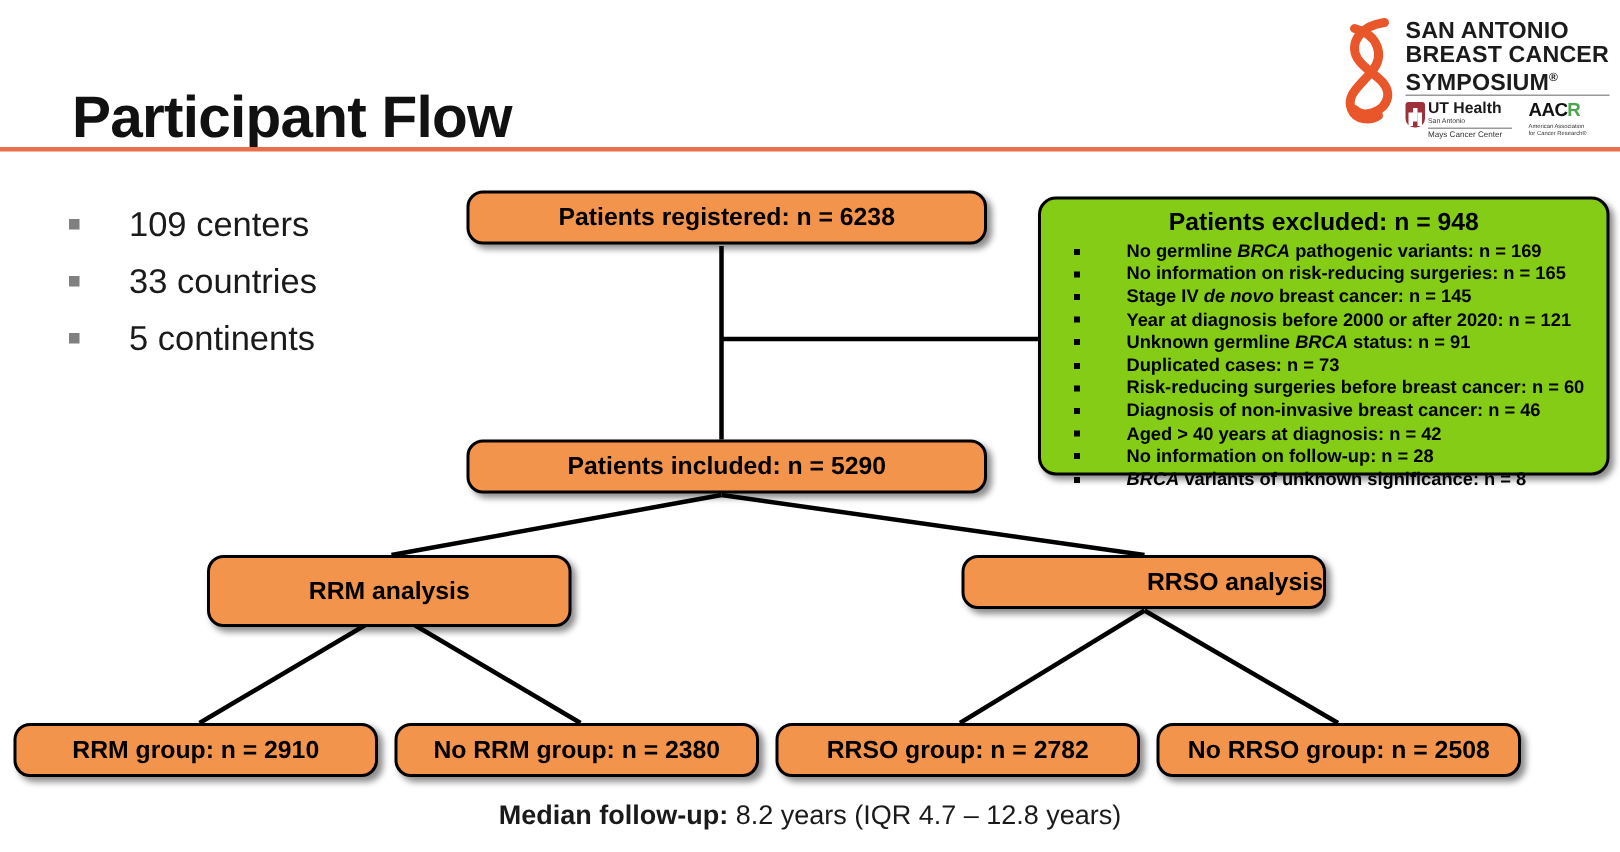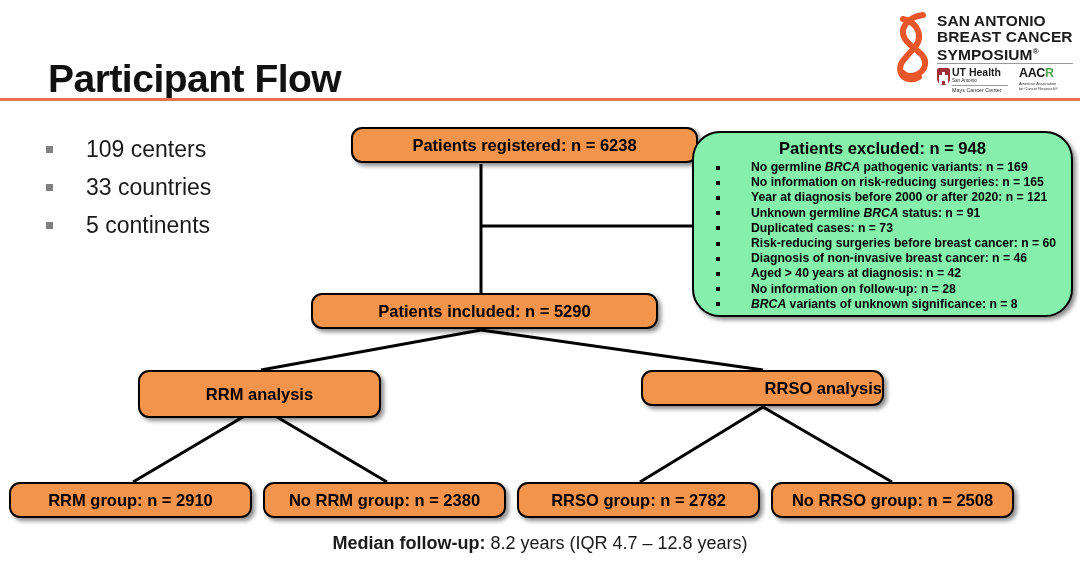--- a/index.html
+++ b/index.html
@@ -180,39 +180,39 @@
     box-shadow: 3px 3px 4px rgba(0,0,0,0.45);
     display: flex;
     align-items: center;
     justify-content: center;
     color: #000000;
     font-weight: bold;
     text-align: center;
   }
   .node-label { white-space: nowrap; }
 
-  #node-registered { left: 311px; top: 127px; width: 347px; height: 36px; font-size: 16.5px; margin-left: 40px; }
+  #node-registered { left: 311px; top: 127px; width: 347px; height: 36px; font-size: 16.5px; }
   #node-included   { left: 311px; top: 293px; width: 347px; height: 36px; font-size: 16.5px; }
   #node-rrm        { left: 138px; top: 370px; width: 243px; height: 48px; font-size: 16.5px; }
   #node-rrso       { left: 641px; top: 370px; width: 243px; height: 36px; font-size: 16.5px; justify-content: flex-end; }
   #node-rrm-group      { left: 9px;   top: 482px; width: 243px; height: 36px; font-size: 16.5px; }
   #node-no-rrm-group   { left: 263px; top: 482px; width: 243px; height: 36px; font-size: 16.5px; }
   #node-rrso-group     { left: 517px; top: 482px; width: 243px; height: 36px; font-size: 16.5px; }
   #node-no-rrso-group  { left: 771px; top: 482px; width: 243px; height: 36px; font-size: 16.5px; }
 
   
   #node-excluded {
     position: absolute;
     left: 692px;
     top: 131px;
     width: 381px;
     height: 186px;
-    background: #86efac;
+    background: #84cc16;
     border: 2.5px solid #000000;
-    border-radius: 28px;
+    border-radius: 12px;
     box-sizing: border-box;
     box-shadow: 3px 3px 4px rgba(0,0,0,0.45);
     padding: 5px 10px 4px 10px;
   }
   #excluded-title {
     text-align: center;
     font-size: 16.5px;
     font-weight: bold;
     color: #000000;
     line-height: 21px;
@@ -359,20 +359,24 @@
         <div class="excl-row">
           <span class="excl-bullet"></span>
           <span class="excl-text">No germline <i>BRCA</i> pathogenic variants: n = 169</span>
         </div>
         <div class="excl-row">
           <span class="excl-bullet"></span>
           <span class="excl-text">No information on risk-reducing surgeries: n = 165</span>
         </div>
         <div class="excl-row">
           <span class="excl-bullet"></span>
+          <span class="excl-text">Stage IV <i>de novo</i> breast cancer: n = 145</span>
+        </div>
+        <div class="excl-row">
+          <span class="excl-bullet"></span>
           <span class="excl-text">Year at diagnosis before 2000 or after 2020: n = 121</span>
         </div>
         <div class="excl-row">
           <span class="excl-bullet"></span>
           <span class="excl-text">Unknown germline <i>BRCA</i> status: n = 91</span>
         </div>
         <div class="excl-row">
           <span class="excl-bullet"></span>
           <span class="excl-text">Duplicated cases: n = 73</span>
         </div>

